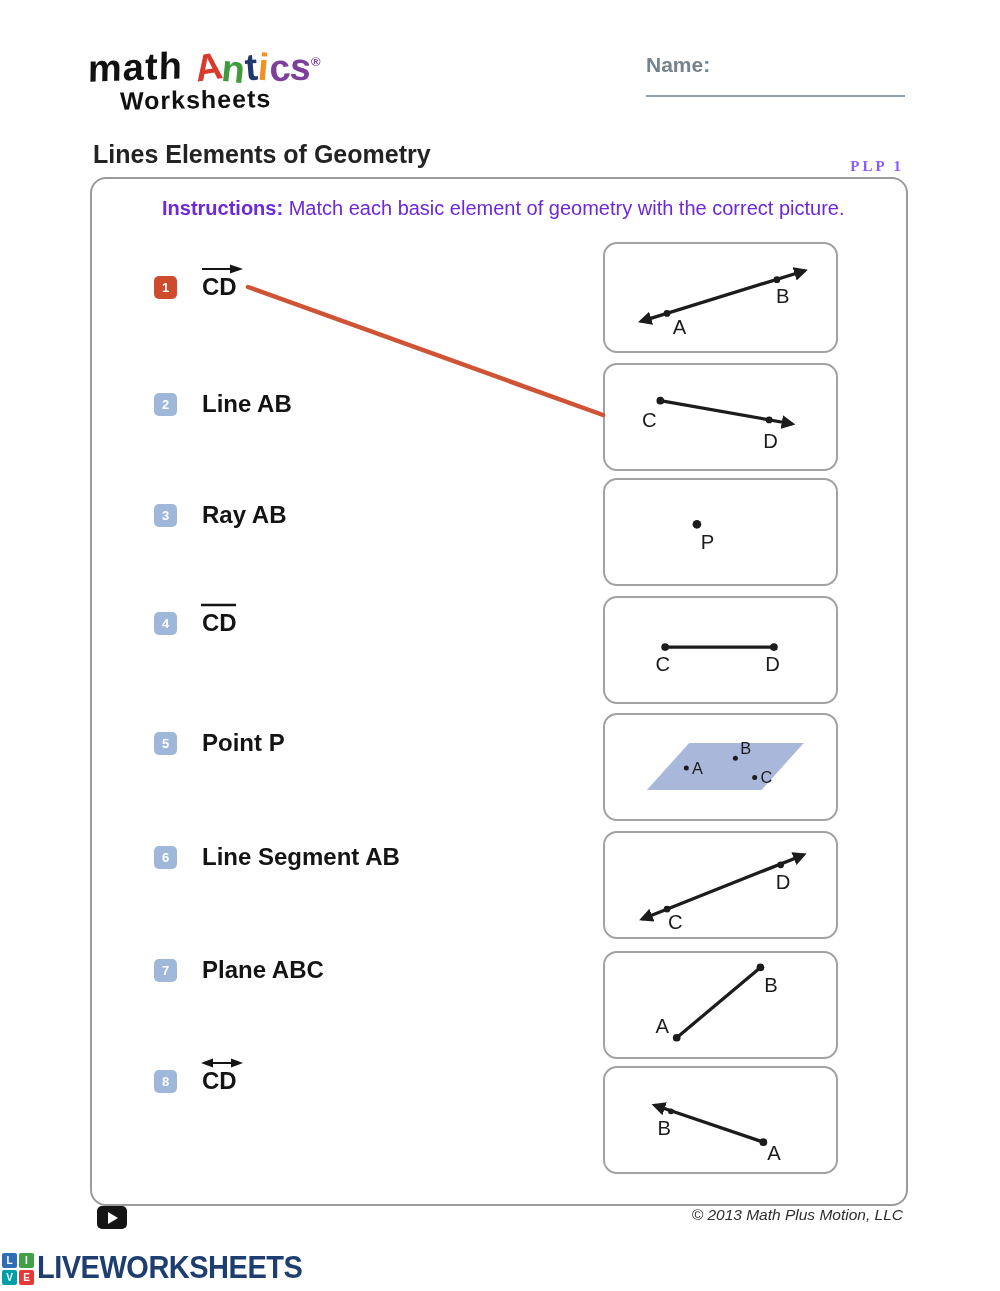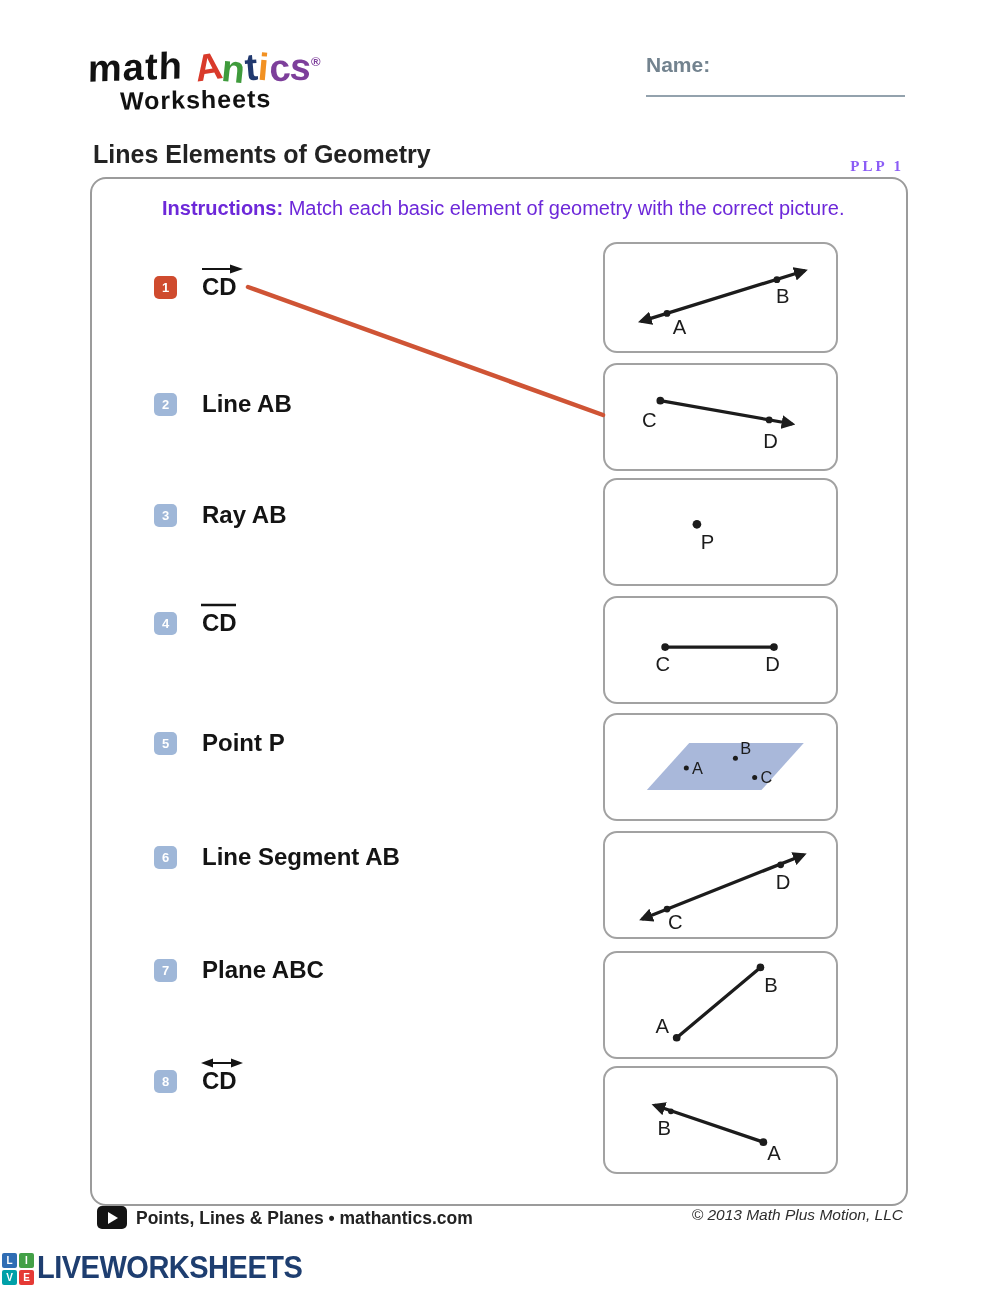--- a/index.html
+++ b/index.html
@@ -241,21 +241,20 @@
       <text class="figtext" x="52" y="70">B</text>
       <text class="figtext" x="166" y="96">A</text>
     </svg>
   </div>
 
   <svg class="overlay">
     <line x1="248" y1="287" x2="603" y2="415" stroke-width="4.5" stroke-linecap="round" stroke="#cf5435"></line>
   </svg>
 
   <div class="play-icon"></div>
-  <div class="footer-topic">Points, Lines &amp; Planes • mathantics.com</div>
   <div class="footer-copy">© 2013 Math Plus Motion, LLC</div>
 
   <div class="lw">
     <span class="lw-tiles">
       <span class="lw-tile" style="background-color: rgb(47, 109, 180);">L</span>
       <span class="lw-tile" style="background-color: rgb(67, 160, 71);">I</span>
       <span class="lw-tile" style="background-color: rgb(0, 160, 168);">V</span>
       <span class="lw-tile" style="background-color: rgb(229, 57, 53);">E</span>
     </span>
     <span class="lw-word" style="color: rgb(30, 62, 112);">LIVEWORKSHEETS</span>

